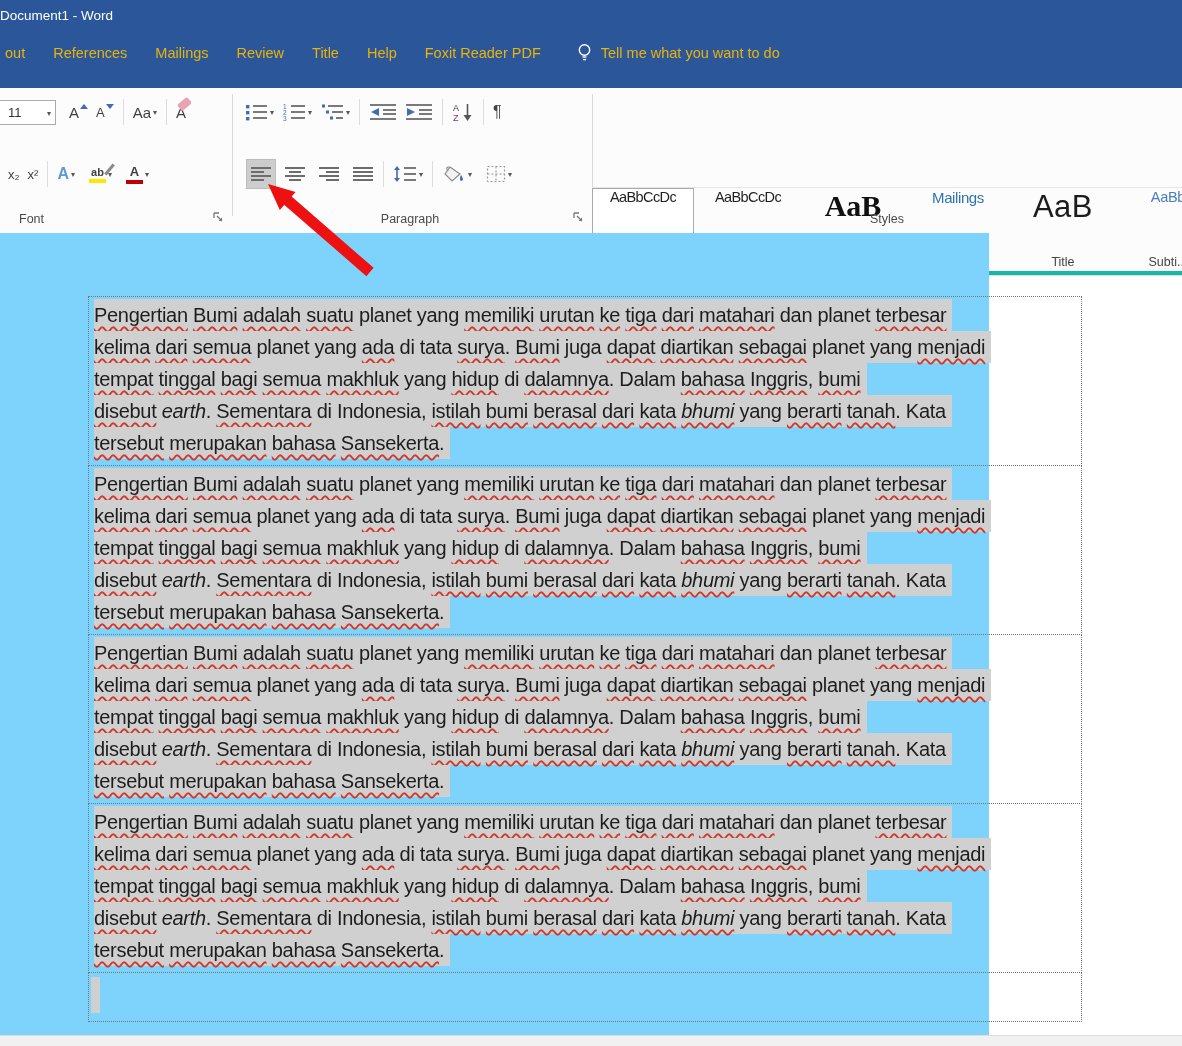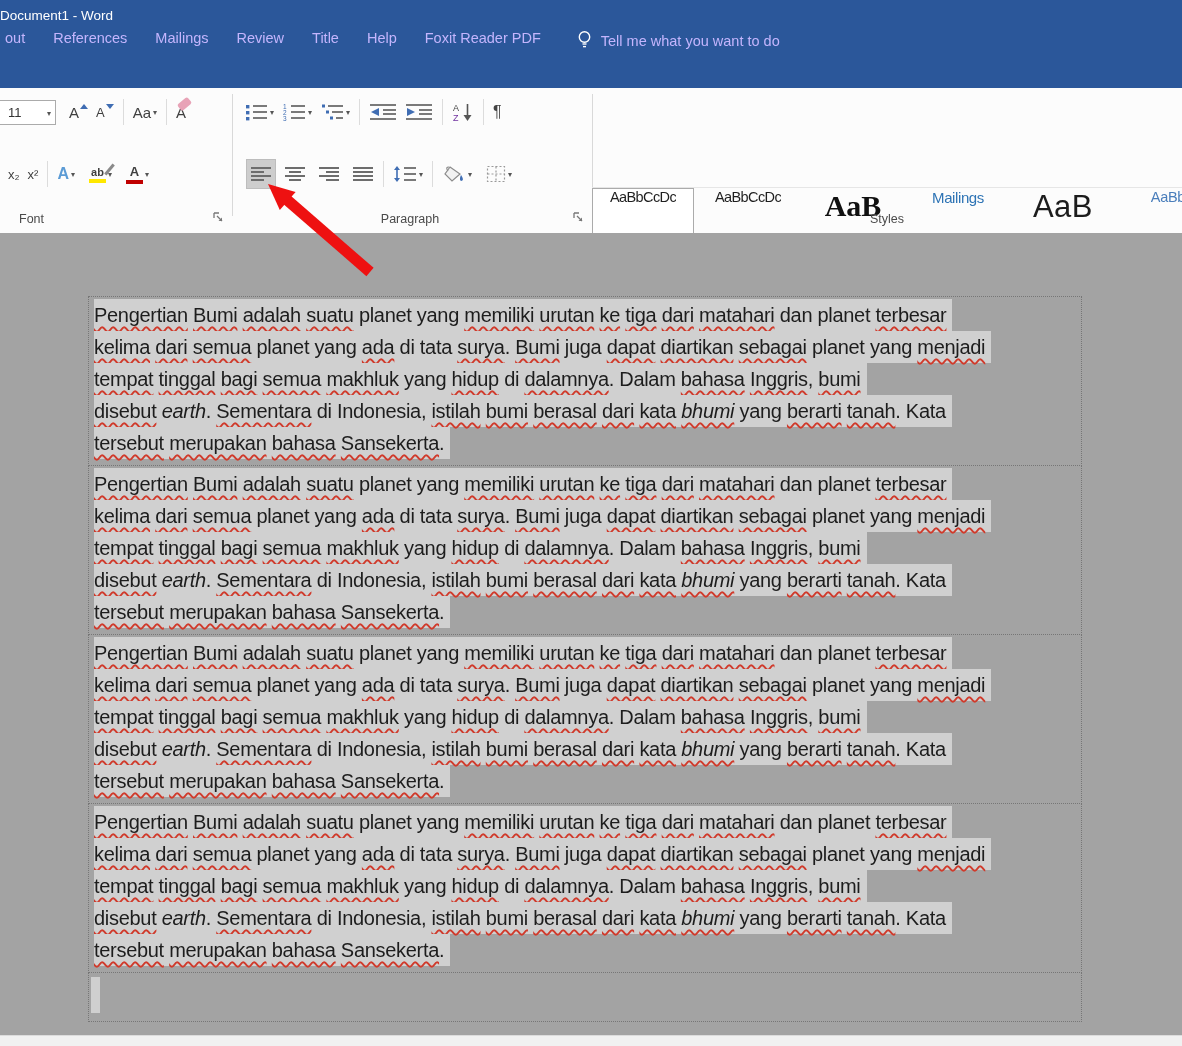--- a/index.html
+++ b/index.html
@@ -3,21 +3,21 @@
 <meta charset="utf-8">
 <style>
   html,body{margin:0;padding:0;background:#fff;}
   .stage{position:relative;width:1182px;height:1046px;overflow:hidden;
          font-family:"Liberation Sans",sans-serif;background:#fff;}
 
   
   .titlebar{position:absolute;left:0;top:0;width:1182px;height:30px;background:#2b579a;
             color:#fff;font-size:13.5px;display:flex;align-items:center;justify-content:flex-start;}
   .tabrow{position:absolute;left:0;top:30px;width:1182px;height:58px;background:#2b579a;
-          color:#c4b5fd;display:flex;align-items:flex-start;}
+          color:#eab308;display:flex;align-items:center;}
   .tabs-list{display:flex;align-items:flex-end;padding-bottom:13px;}
   .tab{font-size:14.5px;padding:0 14px;white-space:nowrap;cursor:default;}
   .tab:first-child{padding-left:5px;}
   .tellme{display:flex;align-items:center;gap:9px;padding-bottom:12px;margin-left:22px;font-size:14.5px;white-space:nowrap;}
 
   
   .ribbon{position:absolute;left:0;top:88px;width:1182px;height:188px;background:#fcfcfc;
           border-bottom:5px solid #14b8a6;box-sizing:border-box;color:#444;}
   .vsep{position:absolute;top:6px;height:122px;width:1px;background:#d9d9d9;}
   .mini-sep{width:1px;height:26px;background:#dcdcdc;margin:0 5px;flex:none;}
@@ -59,21 +59,21 @@
   .style-item.selected{border:1px solid #ababab;background:#fff;}
   .style-sample{flex:1;display:flex;justify-content:center;white-space:nowrap;overflow:hidden;max-width:100px;}
   .st-body{font-size:14.5px;color:#1f1f1f;letter-spacing:-0.6px;}
   .st-h1{font-family:"Liberation Serif",serif;font-weight:700;font-size:30px;color:#101010;}
   .st-h2{font-size:15px;color:#2e74b5;letter-spacing:-0.4px;}
   .st-title{font-size:31px;font-weight:400;color:#1c1c1c;letter-spacing:0.5px;}
   .st-sub{font-size:14.5px;color:#4a7ebb;letter-spacing:-0.3px;}
   .style-label{font-size:12.5px;color:#444;margin-top:5px;white-space:nowrap;}
 
   
-  .docarea{position:absolute;left:0;top:233px;width:1182px;height:802px;background:#a3a3a3;}
+  .docarea{position:absolute;left:0;top:233px;width:989px;height:802px;background:#7dd3fc;}
   .paragraphs{position:absolute;left:88px;top:63px;width:994px;}
   .para{box-sizing:border-box;width:994px;border:1px dotted #767676;
         padding:2px 0 6px 5px;overflow:hidden;}
   .para + .para{margin-top:-1px;}
   .para.empty{height:50px;padding:4px 0 4px 2px;}
   .cursor-block{width:9px;height:36px;background:#cfcfcf;}
   .line{height:32px;white-space:nowrap;font-size:20px;letter-spacing:-0.3px;color:#1d1d1d;}
   .hl{display:inline-block;height:32px;line-height:32px;background:#d0d0d0;padding-right:6px;}
   .sq{text-decoration-line:underline;text-decoration-style:wavy;text-decoration-color:#d03a2b;
       text-decoration-thickness:1.6px;text-underline-offset:3.5px;}

